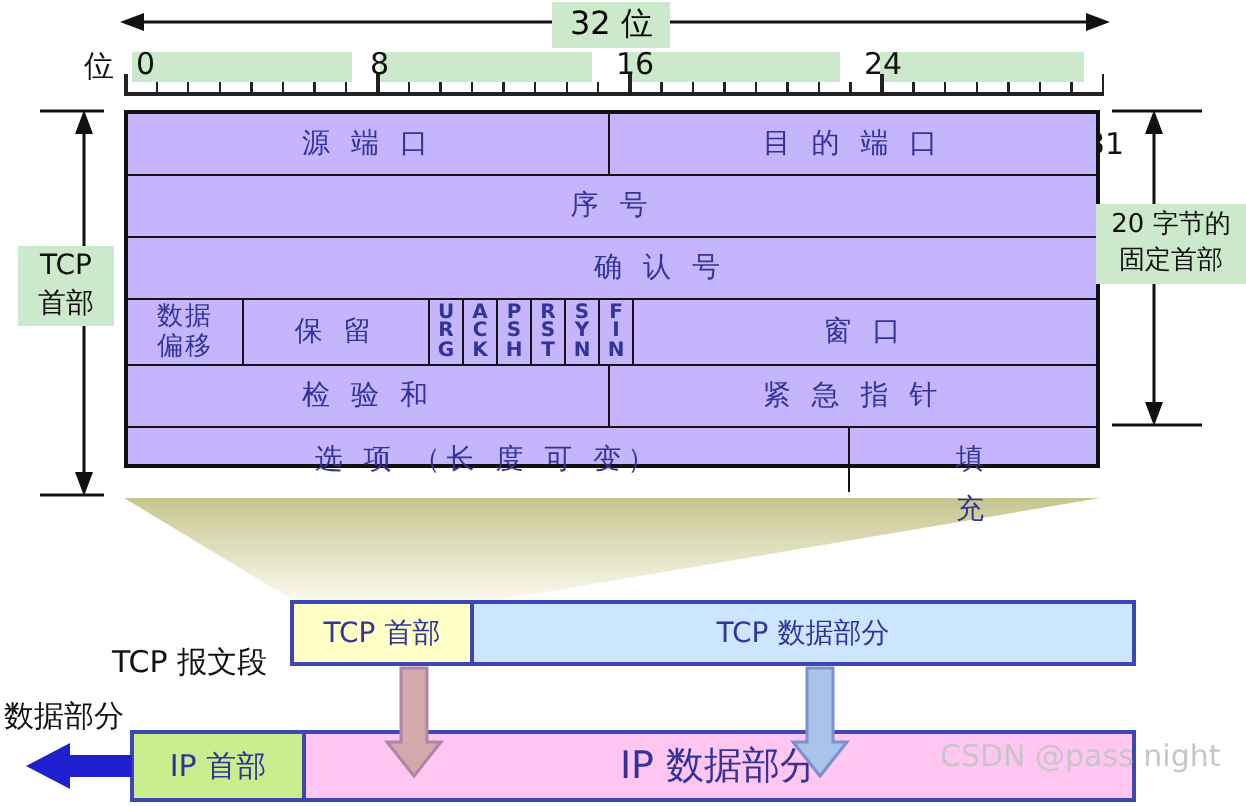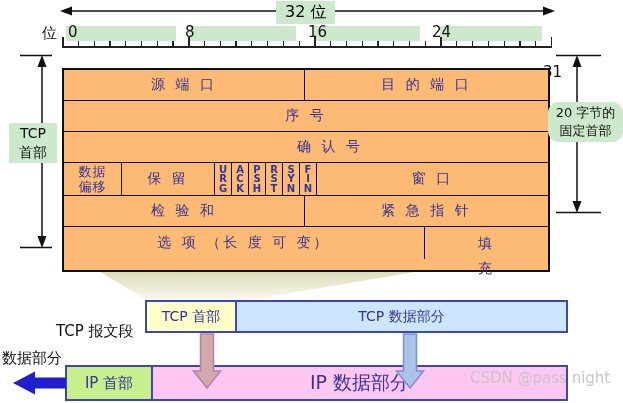--- a/index.html
+++ b/index.html
@@ -16,38 +16,38 @@
 
   
   .band{position:absolute;top:26px;height:15px;background:#cde9cc;z-index:1;}
   .tick-num{position:absolute;top:23px;font-size:15px;color:#111;z-index:2;}
   .ruler-base{position:absolute;left:62px;top:46px;width:490px;height:1.5px;background:#222;z-index:1;}
   .ruler-minor{position:absolute;left:62px;top:41px;width:490px;height:5px;z-index:1;
     background:repeating-linear-gradient(to right,#222 0,#222 1.2px,transparent 1.2px,transparent 15.77px);}
   .tick-major{position:absolute;top:37px;width:1.5px;height:9.5px;background:#222;z-index:1;}
 
   
-  .htable{position:absolute;left:62px;top:68px;width:488px;height:204px;
-    border:2px solid #111;background:#fdba74;z-index:2;}
+  .htable{position:absolute;left:62px;top:55px;width:488px;height:179px;
+    border:2px solid #111;background:#c4b5fd;z-index:2;}
   .hrow{display:flex;width:100%;border-bottom:1.5px solid #111;}
   .hrow:last-child{border-bottom:none;}
   .cell{display:flex;align-items:center;justify-content:center;border-right:1.5px solid #111;
     color:#333399;font-size:14px;letter-spacing:3px;text-align:center;}
   .cell:last-child{border-right:none;}
   .two-line{line-height:15px;font-size:13px;letter-spacing:1px;}
   .fcell{display:flex;flex-direction:column;align-items:center;justify-content:center;
     border-right:1.5px solid #111;color:#333399;font-weight:bold;font-size:10px;line-height:9.5px;}
   .pad-cell{position:relative;overflow:visible;}
   .pad-text{position:absolute;top:4px;left:0;width:100%;text-align:center;line-height:25px;
     color:#333399;font-size:14px;z-index:2;}
 
   
   .brace-label{position:absolute;background:#cde9cc;color:#111;text-align:center;z-index:2;}
   .brace-left{left:9px;top:123px;width:48px;font-size:14px;line-height:19px;padding:1px 0;}
-  .brace-right{left:548px;top:102px;width:75px;font-size:13px;line-height:18px;padding:2px 0;border-radius:11px;}
+  .brace-right{left:548px;top:102px;width:75px;font-size:13px;line-height:18px;padding:2px 0;}
 
   
   .seg-label{position:absolute;left:56px;top:322px;font-size:15px;color:#111;z-index:2;}
   .seg-box{position:absolute;left:145px;top:300px;width:423px;height:33px;
     border:2px solid #3e46b4;display:flex;z-index:2;}
   .seg-header{flex:0 0 90px;background:#ffffc8;border-right:2px solid #3e46b4;
     display:flex;align-items:center;justify-content:center;color:#333399;font-size:14px;}
   .seg-data{flex:1;background:#cce6ff;display:flex;align-items:center;justify-content:center;
     color:#333399;font-size:14px;}
 

